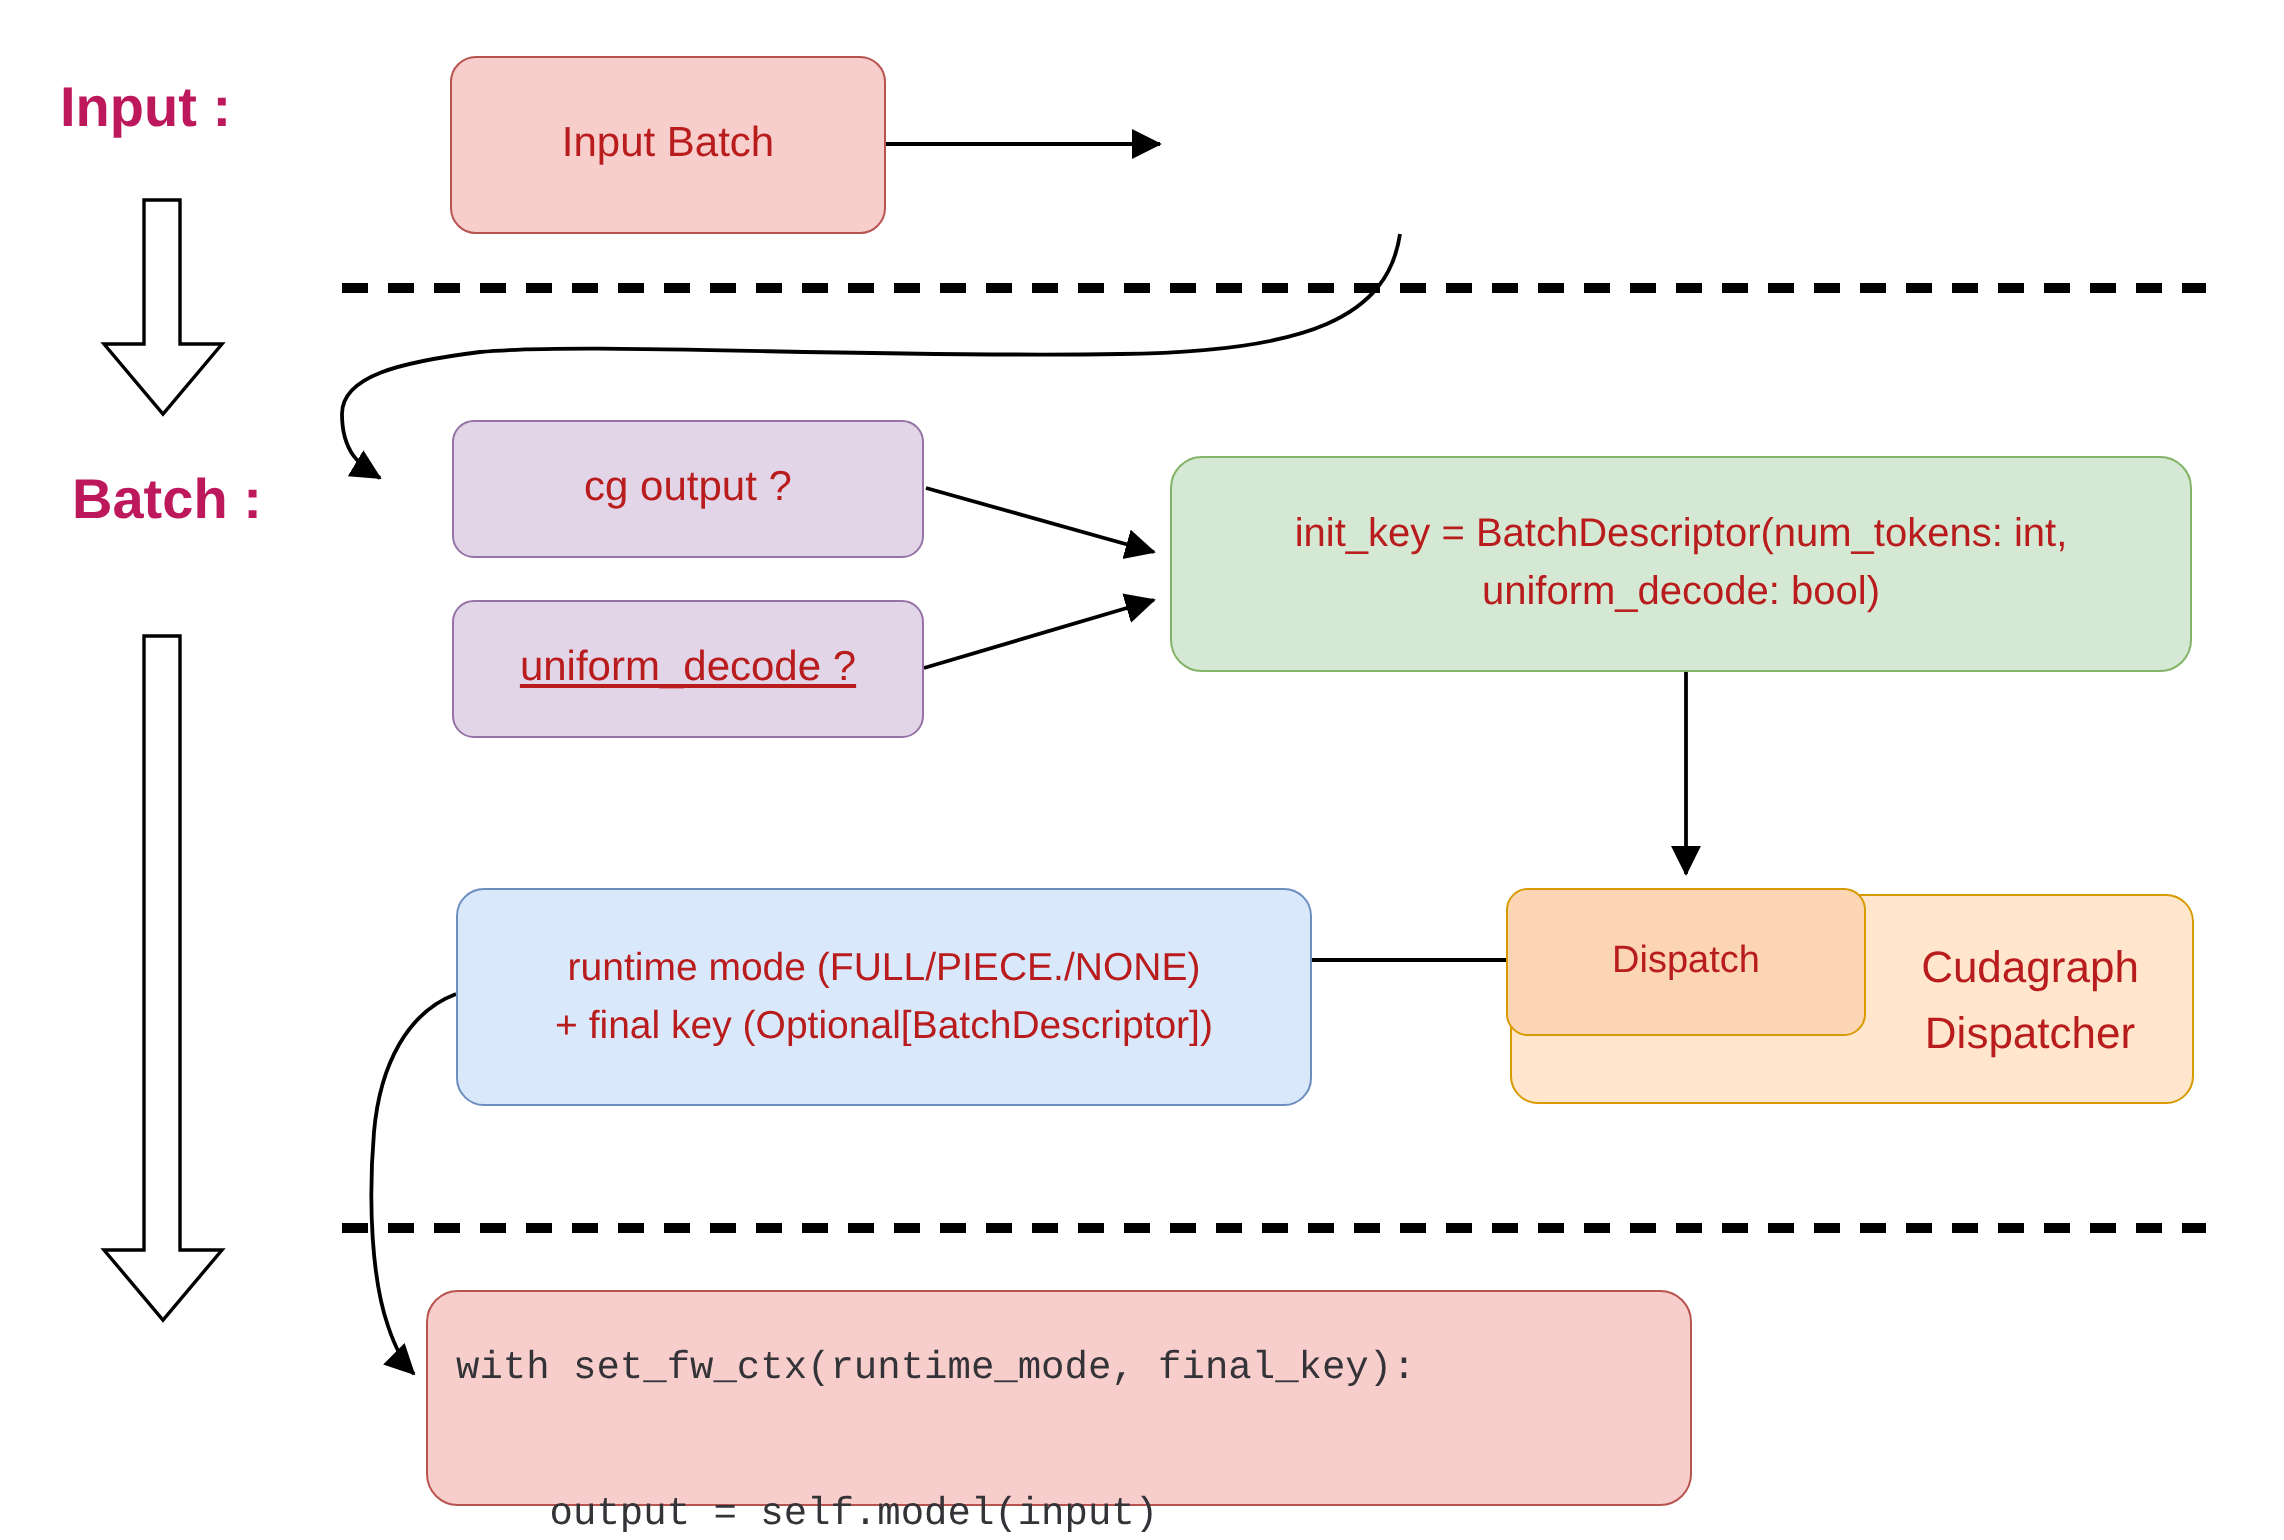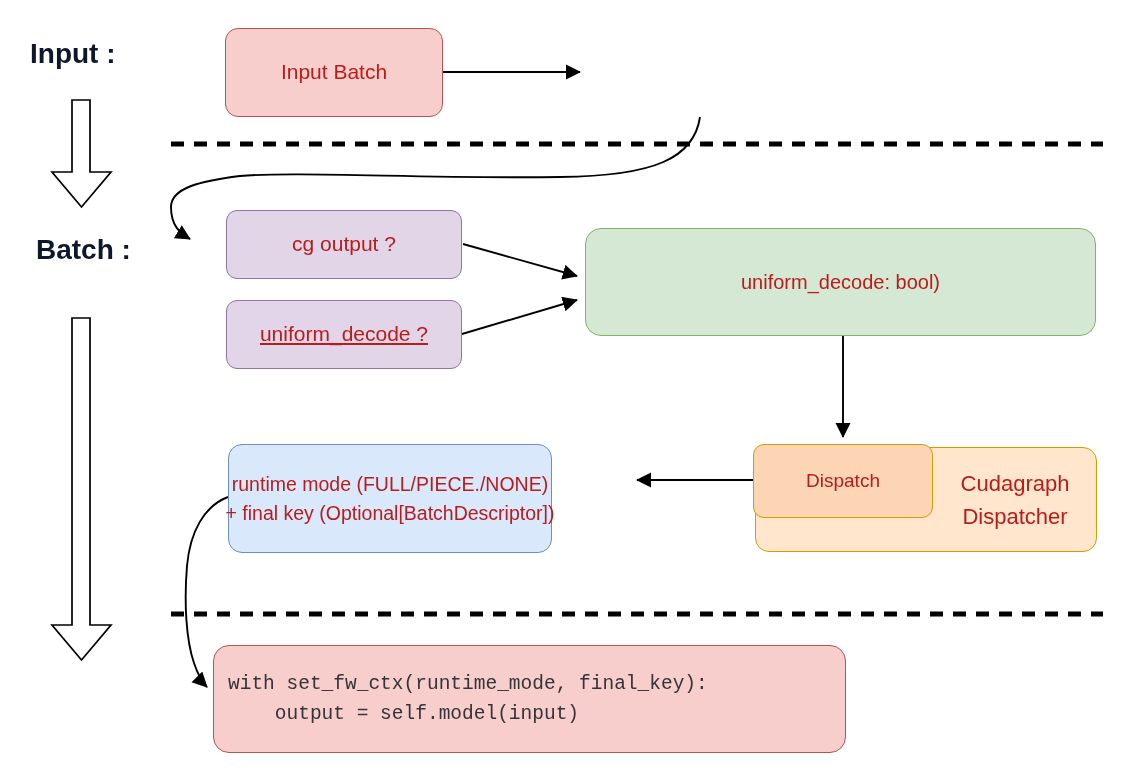--- a/index.html
+++ b/index.html
@@ -19,21 +19,21 @@
     position: absolute;
     left: 0; top: 0;
     width: 1142px;
     height: 770px;
     z-index: 0;
   }
   .stage-label {
     position: absolute;
     font-size: 28px;
     font-weight: bold;
-    color: #0f172a;
+    color: #be185d;
     z-index: 2;
     white-space: nowrap;
   }
   .node {
     position: absolute;
     box-sizing: border-box;
     border: 1.6px solid #999;
     border-radius: 13px;
     display: flex;
     flex-direction: column;
@@ -43,21 +43,21 @@
     color: #b91c1c;
     z-index: 1;
     line-height: 1.45;
   }
   .node .txt { white-space: nowrap; }
   #node-input-batch   { left: 225px; top: 28px;  width: 218px; height: 89px;  font-size: 21px; }
   #node-preprocess    { left: 588px; top: 28px;  width: 217px; height: 89px;  font-size: 21px; }
   #node-cg-padding    { left: 226px; top: 210px; width: 236px; height: 69px;  font-size: 21px; border-radius: 11px; }
   #node-uniform-decode{ left: 226px; top: 300px; width: 236px; height: 69px;  font-size: 21px; border-radius: 11px; text-decoration: underline; }
   #node-init-key      { left: 585px; top: 228px; width: 511px; height: 108px; font-size: 20px; border-radius: 16px; }
-  #node-runtime       { left: 228px; top: 444px; width: 324px; height: 109px; font-size: 19.5px; border-radius: 14px; }
+  #node-runtime       { left: 228px; top: 444px; width: 428px; height: 109px; font-size: 19.5px; border-radius: 14px; }
   #node-cuda-outer    { left: 755px; top: 447px; width: 342px; height: 105px; font-size: 22px; border-radius: 14px; }
   #node-dispatch      { left: 753px; top: 444px; width: 180px; height: 74px;  font-size: 19px;  border-radius: 11px; z-index: 2; }
   #node-cuda-outer .outer-label {
     position: absolute;
     left: 180px;
     top: 0;
     width: 158px;
     height: 100%;
     display: flex;
     flex-direction: column;
@@ -68,21 +68,21 @@
   #node-execute-code {
     left: 213px; top: 645px; width: 633px; height: 108px;
     border-radius: 16px;
     align-items: flex-start;
     padding-left: 14px;
     font-family: "Liberation Mono", "DejaVu Sans Mono", monospace;
     font-size: 19.5px;
     color: #333338;
     line-height: 1.55;
   }
-  #node-execute-code .txt { white-space: pre; }
+  #node-execute-code .txt { white-space: pre; margin-top: 43px; }
 </style>
 </head>
 <body>
 
 <div id="canvas">
 
   <svg id="wires" viewBox="0 0 1142 770" xmlns="http://www.w3.org/2000/svg">
     <defs>
       <marker id="ah" markerWidth="9" markerHeight="9" refX="7.5" refY="4" orient="auto" markerUnits="strokeWidth">
         <path d="M0,0 L8,4 L0,8 Z" fill="#000000"></path>
@@ -114,20 +114,21 @@
 
   <div class="node" id="node-cg-padding" style="background-color: rgb(225, 213, 231); border-color: rgb(150, 115, 166);">
     <span class="txt">cg output ?</span>
   </div>
 
   <div class="node" id="node-uniform-decode" style="background-color: rgb(225, 213, 231); border-color: rgb(150, 115, 166);">
     <span class="txt">uniform_decode ?</span>
   </div>
 
   <div class="node" id="node-init-key" style="background-color: rgb(213, 232, 212); border-color: rgb(130, 179, 102);">
+    <span class="txt">init_key = BatchDescriptor(num_tokens: int,</span>
     <span class="txt">uniform_decode: bool)</span>
   </div>
 
   <div class="node" id="node-runtime" style="background-color: rgb(218, 232, 252); border-color: rgb(108, 142, 191);">
     <span class="txt">runtime mode (FULL/PIECE./NONE)</span>
     <span class="txt">+ final key (Optional[BatchDescriptor])</span>
   </div>
 
   <div class="node" id="node-cuda-outer" style="background-color: rgb(255, 230, 204); border-color: rgb(215, 155, 0); padding-left: 36px;">
     <div class="outer-label">

